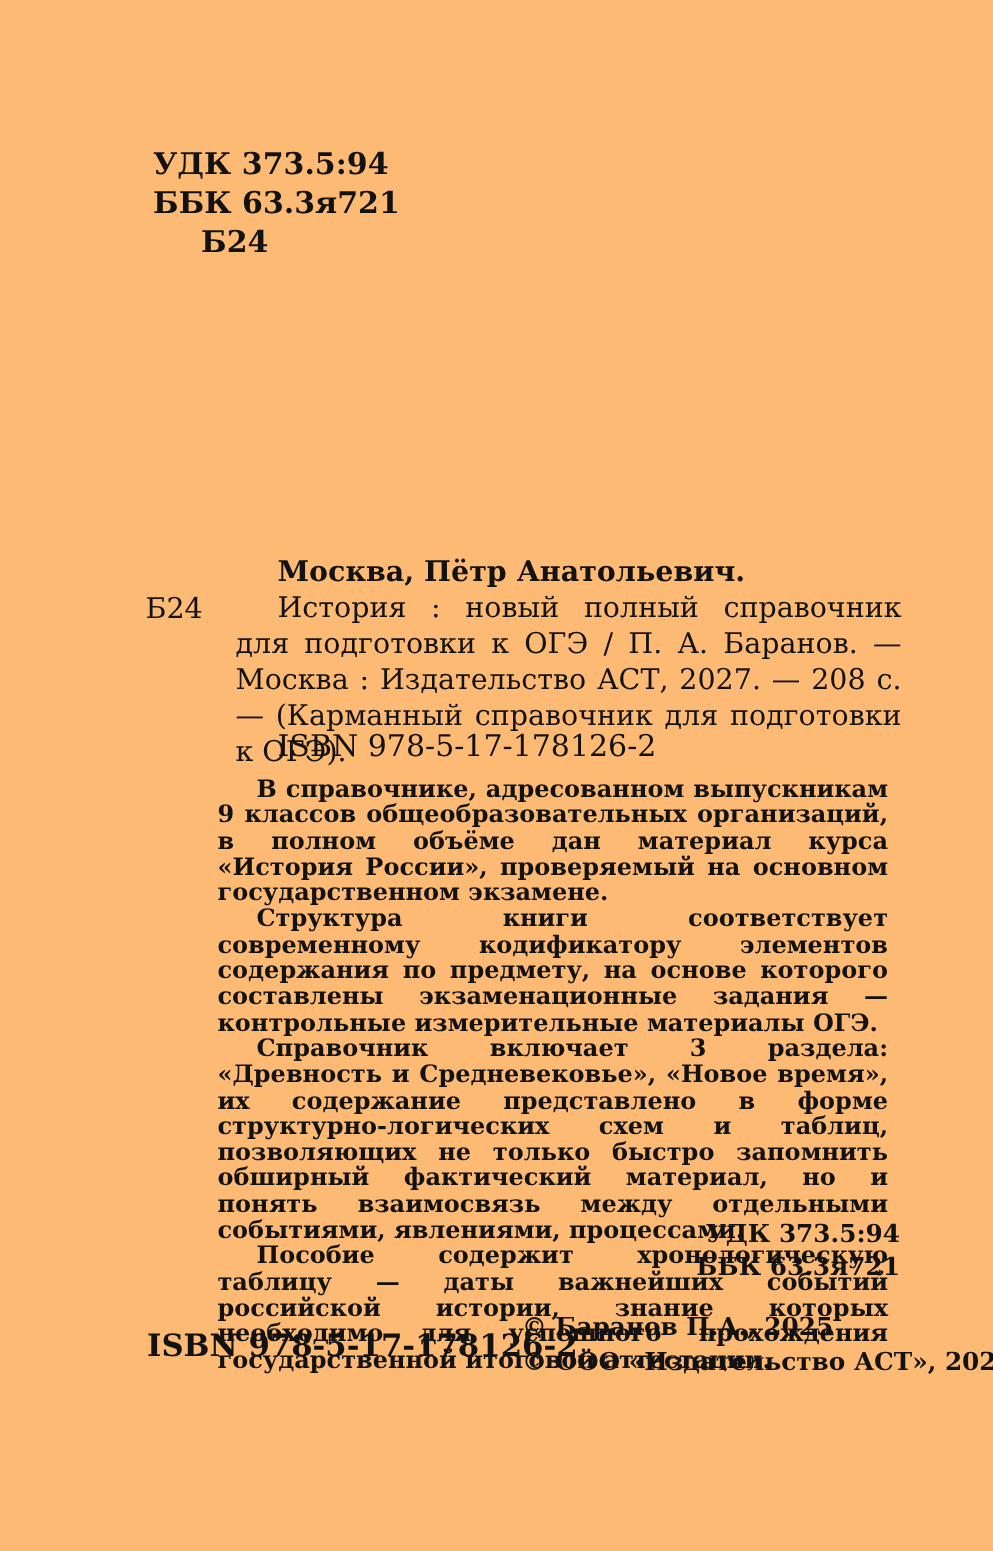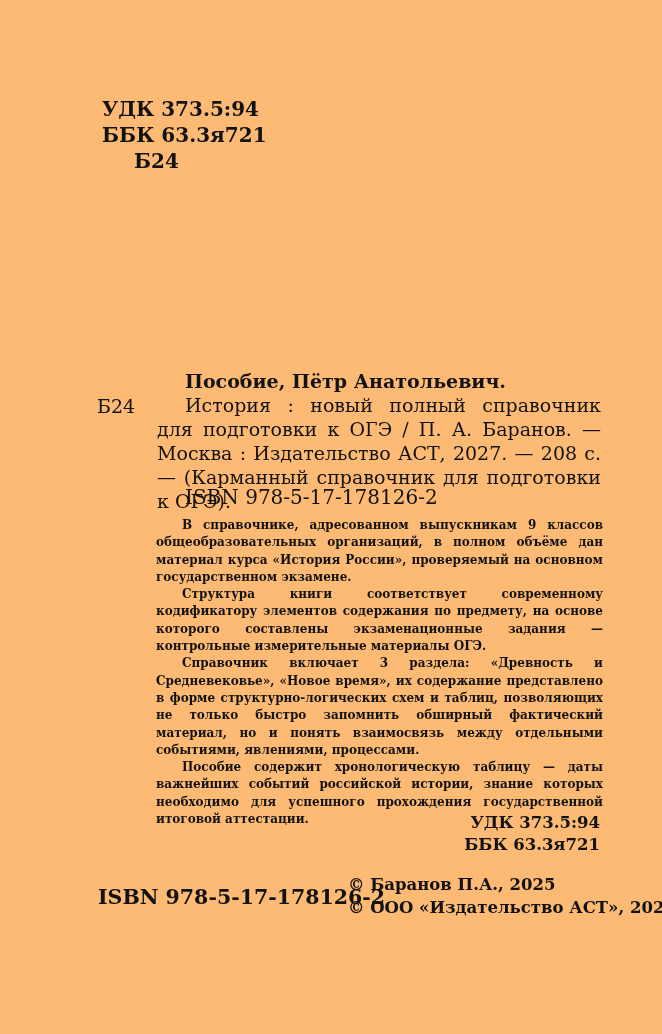--- a/index.html
+++ b/index.html
@@ -69,25 +69,25 @@
     left: 185px;
     top: 485px;
     font-size: 20px;
     line-height: 24px;
     white-space: nowrap;
   }
 
   
   .annotation {
     position: absolute;
-    left: 156px;
+    left: 145px;
     top: 517px;
     width: 447px;
     font-weight: bold;
-    font-size: 12px;
+    font-size: 16px;
     line-height: 17.3px;
     text-align: justify;
   }
   .annotation p {
     margin: 0;
     text-indent: 26px;
   }
 
   
   .codes-bottom {
@@ -129,21 +129,21 @@
 
   <div class="top-codes">
     <span class="code-line">УДК 373.5:94</span>
     <span class="code-line">ББК 63.3я721</span>
     <span class="code-line code-indent">Б24</span>
   </div>
 
   <div class="margin-code">Б24</div>
 
   <div class="catalog">
-    <p class="author">Пособие, Пётр Анатольевич.</p>
+    <p class="author">Москва, Пётр Анатольевич.</p>
     <p class="description">История : новый полный справочник для подготовки к ОГЭ / П. А. Баранов. — Москва : Издательство АСТ, 2027. — 208 с. — (Карманный справочник для подготовки к ОГЭ).</p>
   </div>
 
   <div class="isbn-mid">ISBN 978-5-17-178126-2</div>
 
   <div class="annotation">
     <p>В справочнике, адресованном выпускникам 9 классов общеобразовательных организаций, в полном объёме дан материал курса «История России», проверяемый на основном государственном экзамене.</p>
     <p>Структура книги соответствует современному кодификатору элементов содержания по предмету, на основе которого составлены экзаменационные задания — контрольные измерительные материалы ОГЭ.</p>
     <p>Справочник включает 3 раздела: «Древность и Средневековье», «Новое время», их содержание представлено в форме структурно-логических схем и таблиц, позволяющих не только быстро запомнить обширный фактический материал, но и понять взаимосвязь между отдельными событиями, явлениями, процессами.</p>
     <p>Пособие содержит хронологическую таблицу — даты важнейших событий российской истории, знание которых необходимо для успешного прохождения государственной итоговой аттестации.</p>

